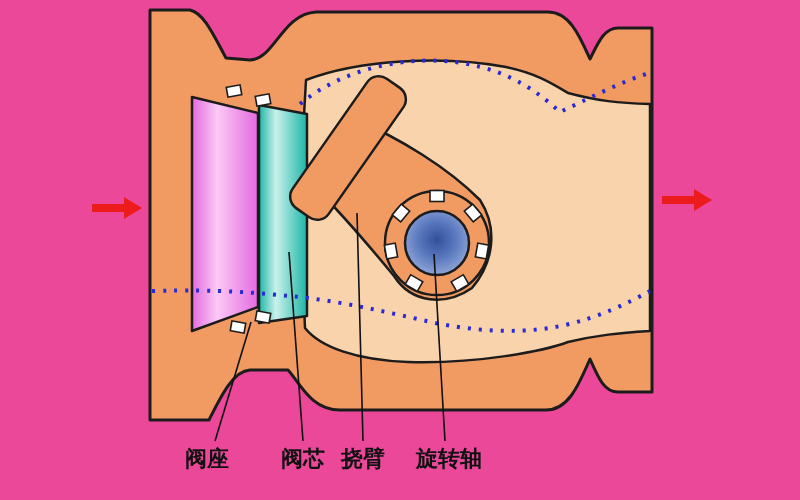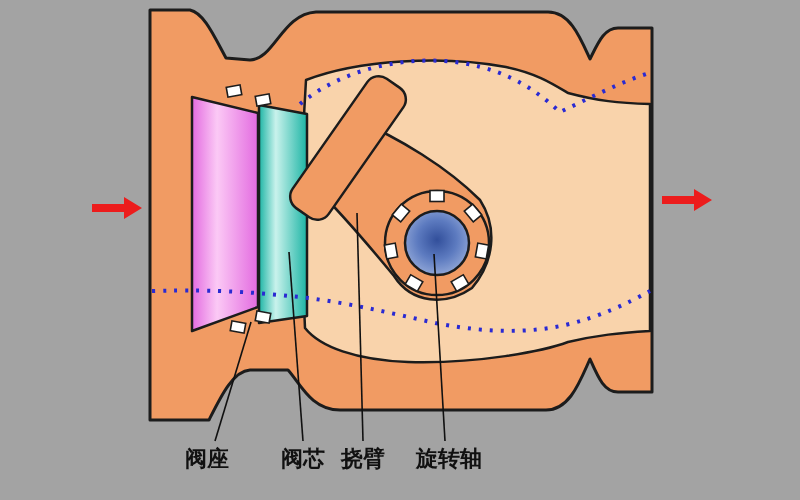--- a/index.html
+++ b/index.html
@@ -1,19 +1,19 @@
 <!DOCTYPE html>
 <html><head>
 <meta charset="utf-8">
 <style>
   html,body{margin:0;padding:0;background:#ffffff;}
   .canvas{
     position:relative;
     width:800px;height:500px;
-    background:#a3a3a3;
+    background:#ec4899;
     overflow:hidden;
     font-family:"Liberation Sans","DejaVu Sans",sans-serif;
   }
   svg{display:block;}
   .label-text{
     font-family:"Liberation Sans","DejaVu Sans",sans-serif;
     font-size:22px;
     font-weight:600;
     text-anchor:middle;
   }

